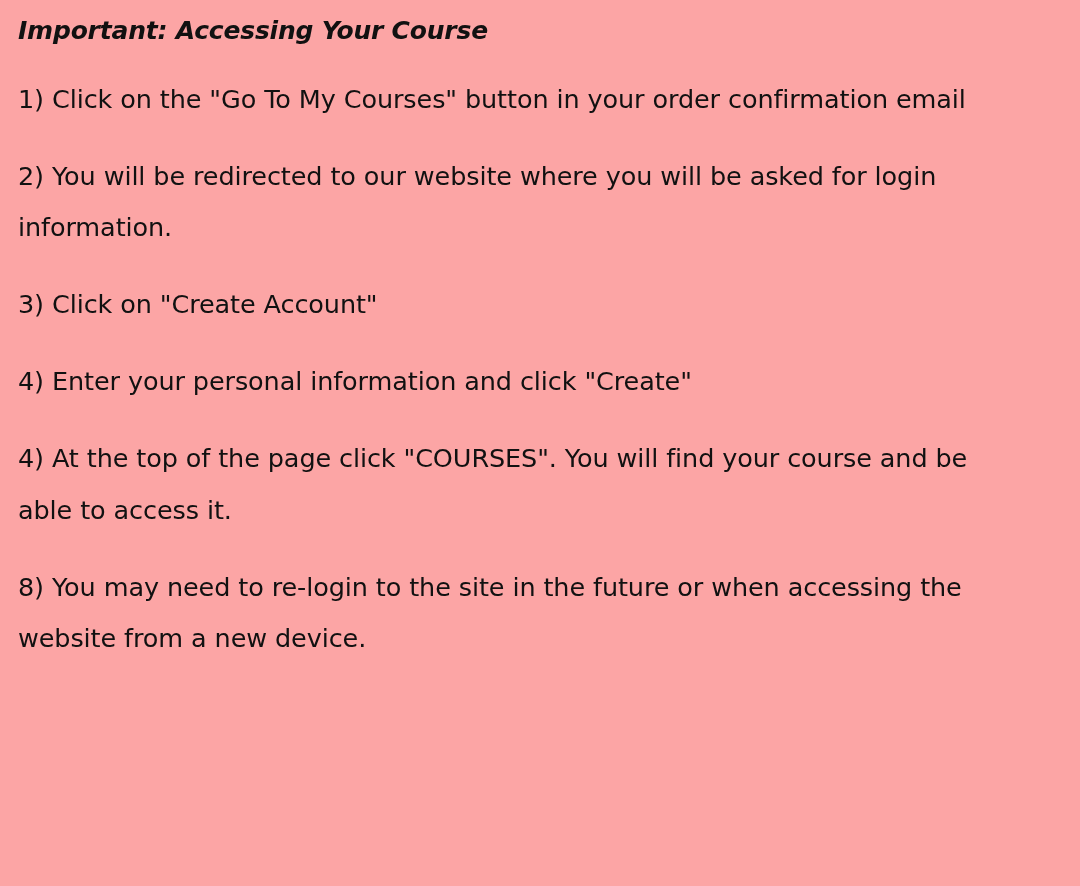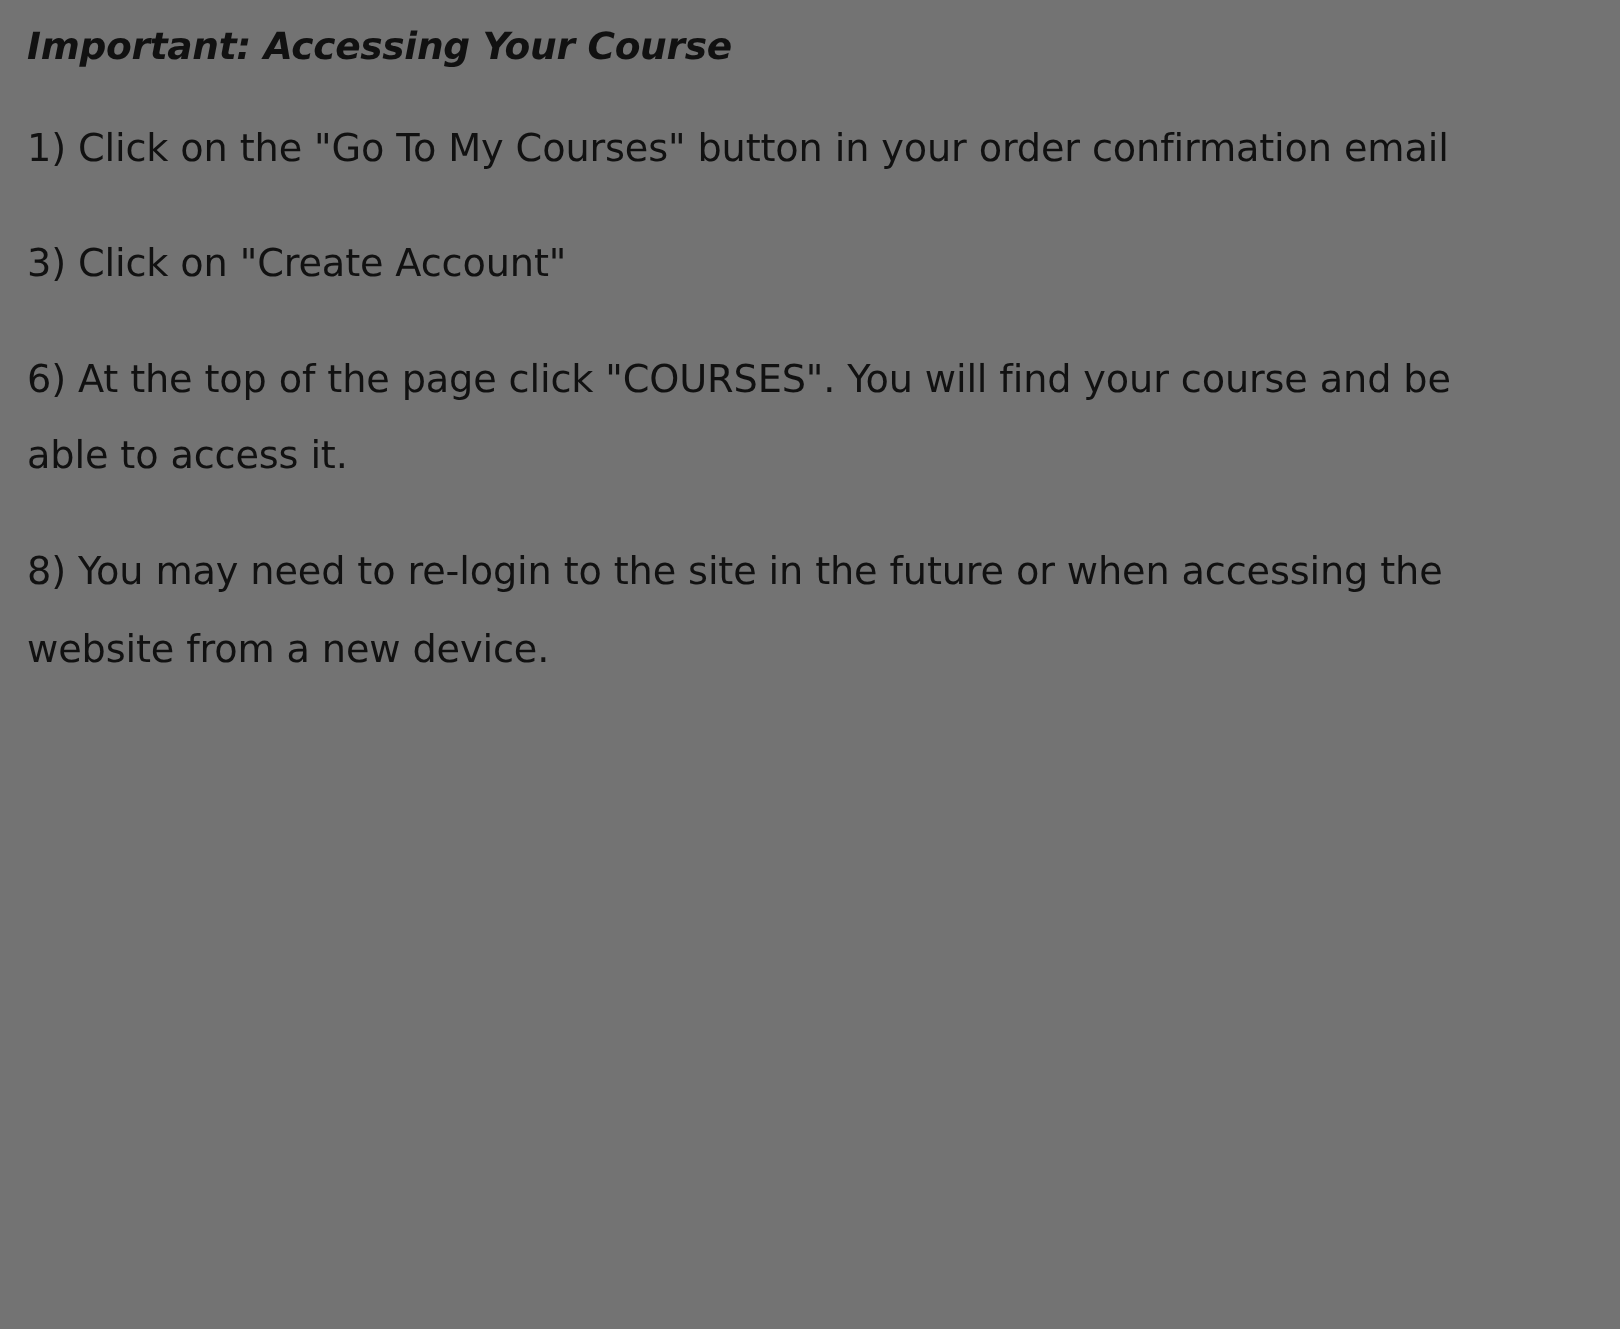--- a/index.html
+++ b/index.html
@@ -12,21 +12,21 @@
     height: 886px;
     font-family: "DejaVu Sans", sans-serif;
     color: #111111;
     overflow: hidden;
   }
   .page {
     box-sizing: border-box;
     width: 1080px;
     height: 886px;
     padding: 14px 17px 0 18px;
-    background: #737373;
+    background: #fca5a5;
   }
   .doc-heading {
     font-family: "DejaVu Sans", sans-serif;
     font-weight: bold;
     font-style: italic;
     font-size: 25px;
     line-height: 34px;
     color: #111111;
     margin: 0 0 24px 0;
     letter-spacing: -0.2px;
@@ -47,18 +47,20 @@
 </style>
 </head>
 <body>
 
 <div class="page">
 
   <h1 class="doc-heading">Important: Accessing Your Course</h1>
 
   <div class="steps">
     <p class="step">1) Click on the "Go To My Courses" button in your order confirmation email</p>
+    <p class="step">2) You will be redirected to our website where you will be asked for login information.</p>
     <p class="step">3) Click on "Create Account"</p>
-    <p class="step">6) At the top of the page click "COURSES". You will find your course and be able to access it.</p>
+    <p class="step">4) Enter your personal information and click "Create"</p>
+    <p class="step">4) At the top of the page click "COURSES". You will find your course and be able to access it.</p>
     <p class="step">8) You may need to re-login to the site in the future or when accessing the website from a new device.</p>
   </div>
 
 </div>
 
 </body></html>

